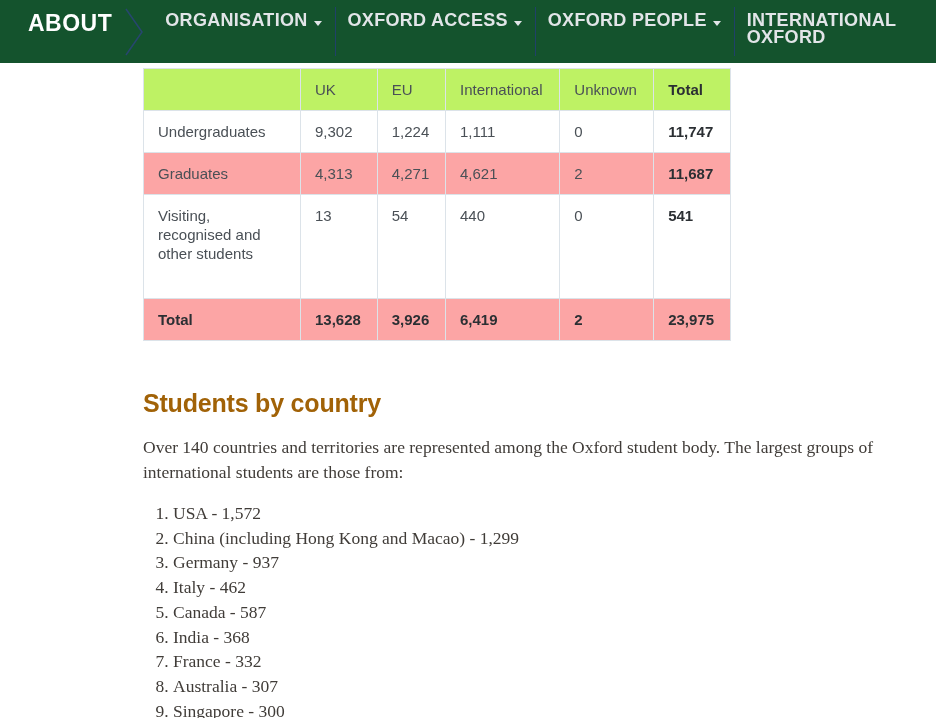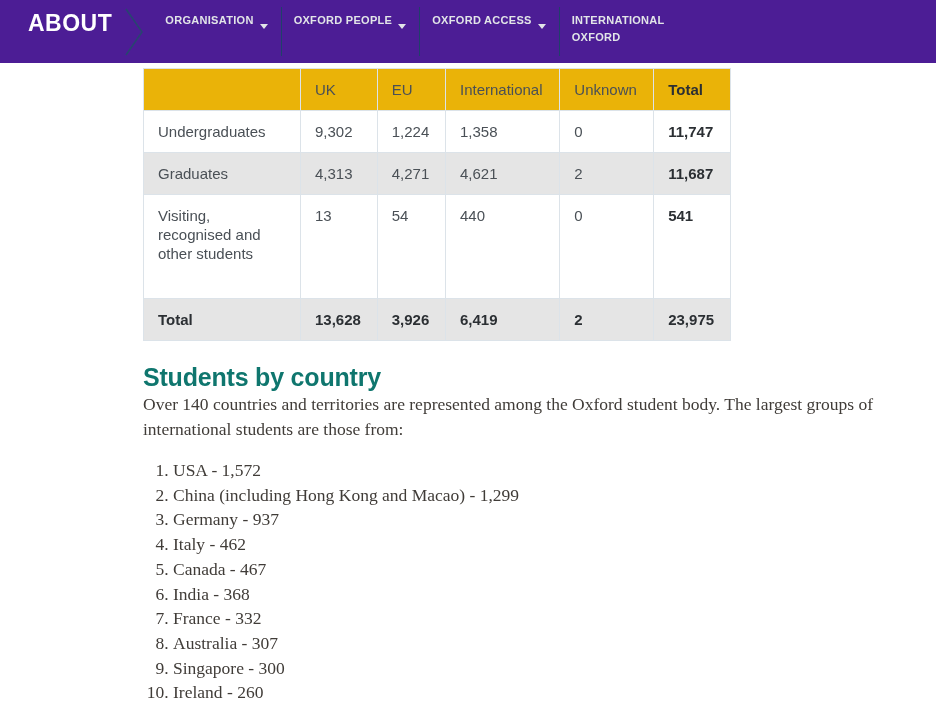--- a/index.html
+++ b/index.html
@@ -1,77 +1,77 @@
 <!DOCTYPE html>
 <html><head>
 <meta charset="utf-8">
 <style>
   * { margin: 0; padding: 0; box-sizing: border-box; }
   html, body { width: 936px; height: 718px; overflow: hidden; background: #ffffff;
     font-family: "Liberation Sans", sans-serif; }
 
   
-  .topnav { position: relative; width: 100%; height: 63px; background: #4c1d95;
+  .topnav { position: relative; width: 100%; height: 63px; background: #14532d;
     display: flex; align-items: flex-start; padding: 11px 0 0 28px; color: #e6e8ea; }
   .about-link { color: #ffffff; font-size: 23px; font-weight: 600; letter-spacing: 0.5px;
     line-height: 24px; text-decoration: none; cursor: pointer; }
   .nav-chevron { margin: -4px 6px 0 12px; flex: 0 0 auto; }
   .navlist { list-style: none; display: flex; align-items: flex-start; }
   .navlist li { position: relative; padding: 1px 13px 0 13px; display: flex;
-    align-items: flex-end; font-size: 11px; font-weight: 600; letter-spacing: 0.3px;
+    align-items: center; font-size: 18px; font-weight: 600; letter-spacing: 0.3px;
     line-height: 17px; color: #e2e5e8; cursor: pointer; white-space: nowrap; }
   .navlist li.sep::before { content: ""; position: absolute; left: 0; top: -4px;
     width: 1px; height: 49px; background: #20406a; }
   .navlist li.active { color: #87abce; }
   .caret { width: 0; height: 0; border-left: 4px solid transparent;
     border-right: 4px solid transparent; border-top: 5px solid currentColor;
     display: inline-block; margin: 6px 0 0 6px; flex: 0 0 auto; }
   .navlist li.wrap { white-space: normal; }
   .navlist li.wrap .label { display: inline-block; width: 112px; }
 
   
   .content { margin-left: 143px; }
 
   table.stats { border-collapse: collapse; margin-top: 5px; width: 588px;
     font-size: 15px; color: #4a5056; }
   table.stats td, table.stats th { border: 1px solid #dce3e9; padding: 11px 14px;
     text-align: left; font-weight: 400; line-height: 19px; vertical-align: middle; }
-  table.stats thead th { background: #eab308; }
-  table.stats .shade td { background: #e5e5e5; }
+  table.stats thead th { background: #bef264; }
+  table.stats .shade td { background: #fca5a5; }
   table.stats .b { font-weight: 700; color: #2b2f33; }
   table.stats tr.tall td { vertical-align: top; padding-bottom: 35px; }
   table.stats td.lbl { width: 157px; }
 
-  .section-heading { margin-top: 22px; font-size: 25px; font-weight: 700;
-    color: #0f766e; letter-spacing: -0.2px; }
-  .intro { width: 778px; font-family: "Liberation Serif", serif;
+  .section-heading { margin-top: 48px; font-size: 25px; font-weight: 700;
+    color: #a16207; letter-spacing: -0.2px; }
+  .intro { margin-top: 17px; width: 778px; font-family: "Liberation Serif", serif;
     font-size: 17.5px; color: #403c38; line-height: 25px; }
   ol.countries { margin-top: 16px; padding-left: 30px;
     font-family: "Liberation Serif", serif; font-size: 17.5px; color: #403c38; }
   ol.countries li { line-height: 24.7px; }
 </style>
 </head>
 <body>
 
 <nav class="topnav">
   <a class="about-link">ABOUT</a>
   <svg class="nav-chevron" width="22" height="50" viewBox="0 0 22 50">
     <path d="M2 2 L18 25 L2 48" fill="none" stroke="#27466f" stroke-width="1.5"></path>
   </svg>
   <ul class="navlist">
     <li>
       <span class="label">ORGANISATION</span>
       <span class="caret"></span>
     </li>
     <li class="sep">
-      <span class="label">OXFORD PEOPLE</span>
+      <span class="label">OXFORD ACCESS</span>
       <span class="caret"></span>
     </li>
     <li class="sep">
-      <span class="label">OXFORD ACCESS</span>
+      <span class="label">OXFORD PEOPLE</span>
       <span class="caret"></span>
     </li>
     <li class="sep wrap">
       <span class="label">INTERNATIONAL OXFORD</span>
 
     </li>
 
   </ul>
 </nav>
 
@@ -86,21 +86,21 @@
         <th>International</th>
         <th>Unknown</th>
         <th class="b">Total</th>
       </tr>
     </thead>
     <tbody>
       <tr>
         <td class="lbl">Undergraduates</td>
         <td>9,302</td>
         <td>1,224</td>
-        <td>1,358</td>
+        <td>1,111</td>
         <td>0</td>
         <td class="b">11,747</td>
       </tr>
       <tr class="shade">
         <td class="lbl">Graduates</td>
         <td>4,313</td>
         <td>4,271</td>
         <td>4,621</td>
         <td>2</td>
         <td class="b">11,687</td>
@@ -126,21 +126,21 @@
 
   <h2 class="section-heading">Students by country</h2>
 
   <p class="intro">Over 140 countries and territories are represented among the Oxford student body. The largest groups of international students are those from:</p>
 
   <ol class="countries">
     <li>USA  - 1,572</li>
     <li>China (including Hong Kong and Macao) - 1,299</li>
     <li>Germany - 937</li>
     <li>Italy - 462</li>
-    <li>Canada - 467</li>
+    <li>Canada - 587</li>
     <li>India - 368</li>
     <li>France - 332</li>
     <li>Australia - 307</li>
     <li>Singapore - 300</li>
     <li>Ireland - 260</li>
   </ol>
 
 </div>
 
 </body></html>

